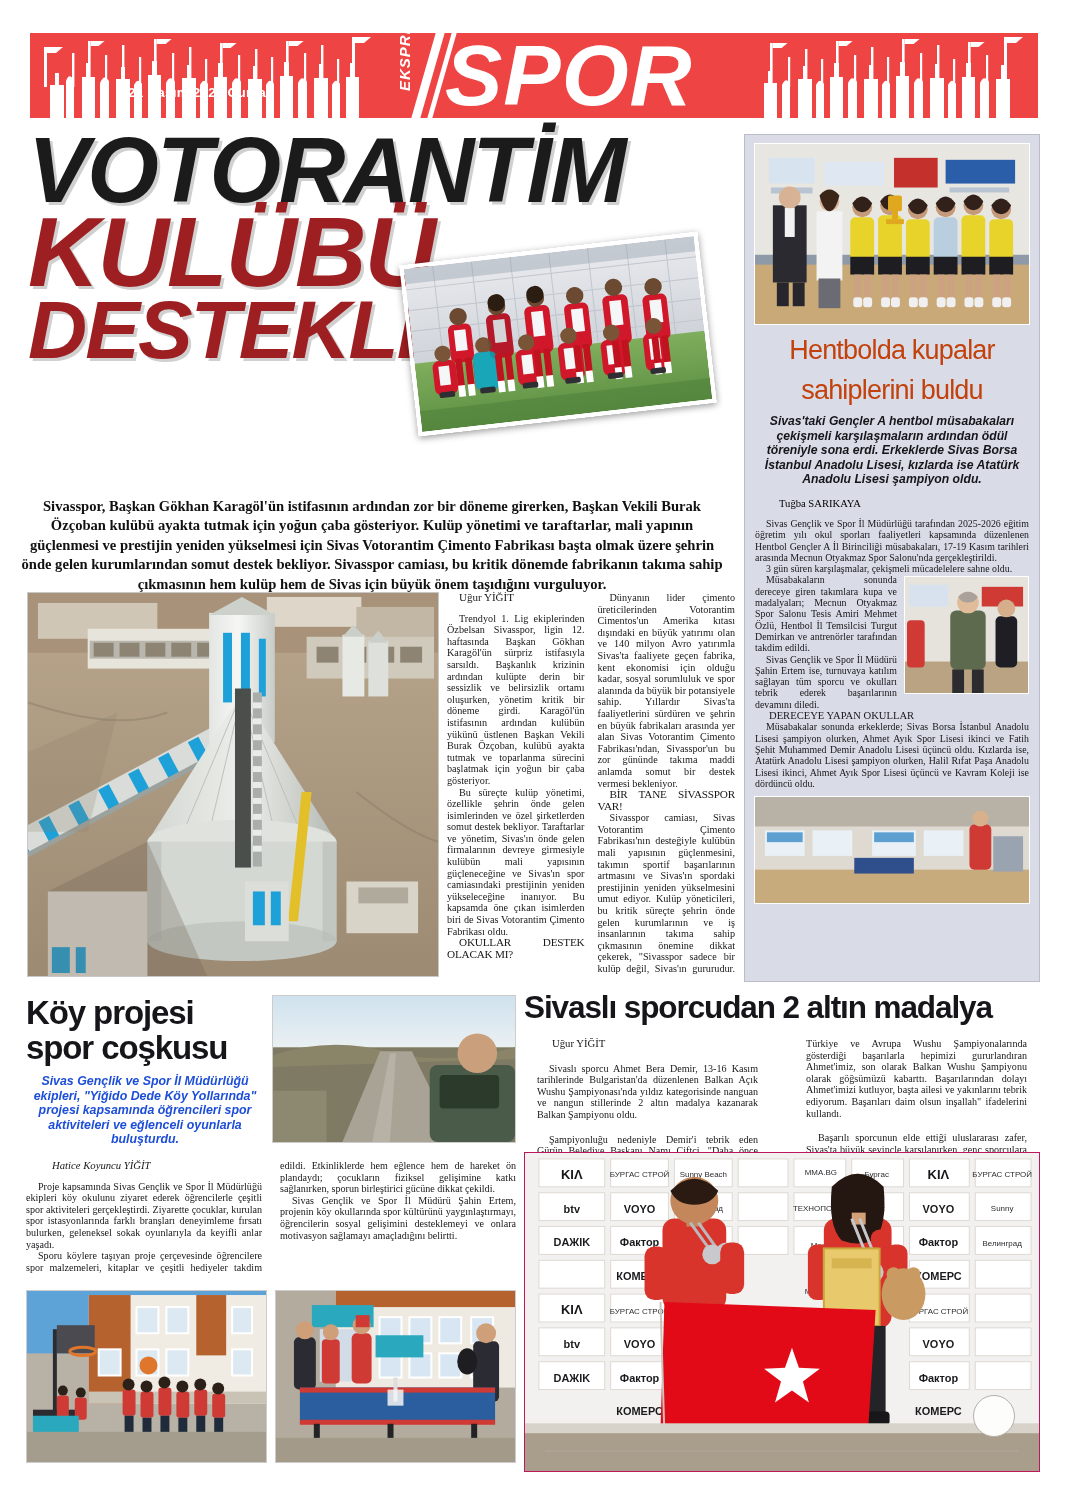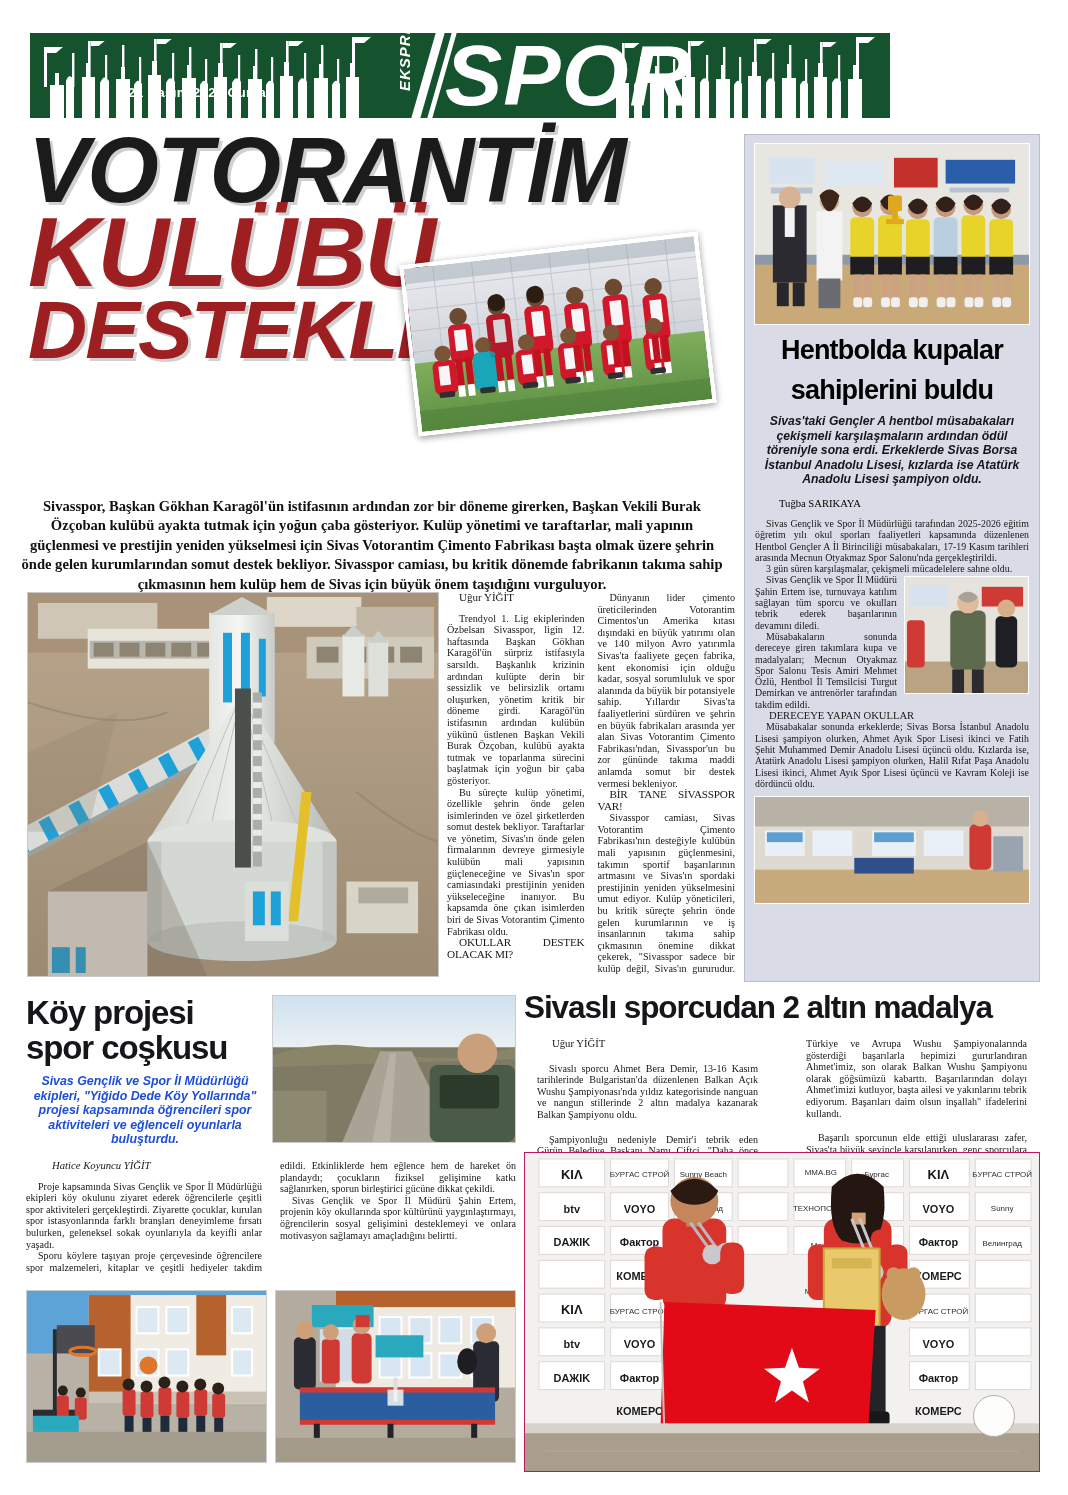--- a/index.html
+++ b/index.html
@@ -7,22 +7,22 @@
     width: 1068px; height: 1495px;
     background: #ffffff;
     font-family: "Liberation Serif", "DejaVu Serif", serif;
     overflow: hidden;
   }
   .page { position: relative; width: 1068px; height: 1495px; background:#fff; }
 
   
   .masthead {
     position: absolute; left: 30px; top: 33px;
-    width: 860px; height: 85px;
-    background: #14532d;
+    width: 1008px; height: 85px;
+    background: #ef4444;
     overflow: hidden;
   }
   .crowd { position:absolute; top:0; height:100%; }
   .crowd svg { display:block; height:100%; }
   .crowd-left  { left: 12px;  width: 330px; }
   .crowd-right { right: 10px; width: 270px; }
   .datestamp {
     position: absolute; left: 98px; top: 52px;
     color:#ffffff; font-family:"Liberation Sans", sans-serif;
     font-size: 13.5px; font-weight:600; letter-spacing:.2px;
@@ -104,22 +104,22 @@
   .sidebar {
     position:absolute; left: 744px; top: 134px;
     width: 296px; height: 848px;
     background: #d9dce6;
     border: 1px solid #b9bdca;
   }
   .sb-photo { margin: 8px 9px 0 9px; height: 182px; background:#888; overflow:hidden; border:1px solid #fff; }
   .sb-title {
     margin: 10px 12px 0 12px;
     font-family:"Liberation Sans", sans-serif;
-    font-weight: 700; font-size: 27px; line-height: 30px;
-    letter-spacing: -.8px; color:#000000; text-align:center;
+    font-weight: 400; font-size: 27px; line-height: 30px;
+    letter-spacing: -.8px; color:#c2410c; text-align:center;
   }
   .sb-lead {
     margin: 9px 14px 0 14px;
     font-family:"Liberation Sans", sans-serif;
     font-weight: bold; font-style: italic;
     font-size: 12.2px; line-height: 14.6px; text-align:center; color:#15151a;
   }
   .sb-byline { margin: 11px 0 0 34px; font-size: 10.6px; }
   .sb-body {
     margin: 9px 10px 0 10px;
@@ -672,22 +672,22 @@
           <circle cx="64" cy="26" r="11" fill="#e0bc9b"></circle>
           <path d="M54 20 q10-10 20 0 q-3 6 -10 6 q-7 0 -10-6z" fill="#a8a29a"></path>
           <rect x="48" y="94" width="12" height="24" fill="#2b2b30"></rect>
             <rect x="68" y="94" width="12" height="24" fill="#2b2b30"></rect>
           <rect x="92" y="40" width="22" height="52" rx="5" fill="#1e1e24"></rect>
           <circle cx="103" cy="32" r="9" fill="#d6ae8c"></circle>
           <rect x="2" y="44" width="18" height="48" rx="4" fill="#cf3a35"></rect>
         </svg>
       </div>
 
+      <p>Müsabakaların sonunda dereceye giren takımlara kupa ve madalyaları; Mecnun Otyakmaz Spor Salonu Tesis Amiri Mehmet Özlü, Hentbol İl Temsilcisi Turgut Demirkan ve antrenörler tarafından takdim edildi.</p>
       <p>Sivas Gençlik ve Spor İl Müdürü Şahin Ertem ise, turnuvaya katılım sağlayan tüm sporcu ve okulları tebrik ederek başarılarının devamını diledi.</p>
-      <p>Müsabakaların sonunda dereceye giren takımlara kupa ve madalyaları; Mecnun Otyakmaz Spor Salonu Tesis Amiri Mehmet Özlü, Hentbol İl Temsilcisi Turgut Demirkan ve antrenörler tarafından takdim edildi.</p>
       <p class="sub">DERECEYE YAPAN OKULLAR</p>
       <p>Müsabakalar sonunda erkeklerde; Sivas Borsa İstanbul Anadolu Lisesi şampiyon olurken, Ahmet Ayık Spor Lisesi ikinci ve Fatih Şehit Muhammed Demir Anadolu Lisesi üçüncü oldu. Kızlarda ise, Atatürk Anadolu Lisesi şampiyon olurken, Halil Rıfat Paşa Anadolu Lisesi ikinci, Ahmet Ayık Spor Lisesi üçüncü ve Kavram Koleji ise dördüncü oldu.</p>
     </div>
 
     <div class="sb-photo2">
       <svg class="ph" viewBox="0 0 276 108" preserveAspectRatio="none">
         <rect width="276" height="108" fill="#dedad2"></rect>
         <rect y="0" width="276" height="30" fill="#b8b2a6"></rect>
         <rect y="74" width="276" height="34" fill="#c8ab7d"></rect>
         <g fill="#e9f1f7">

